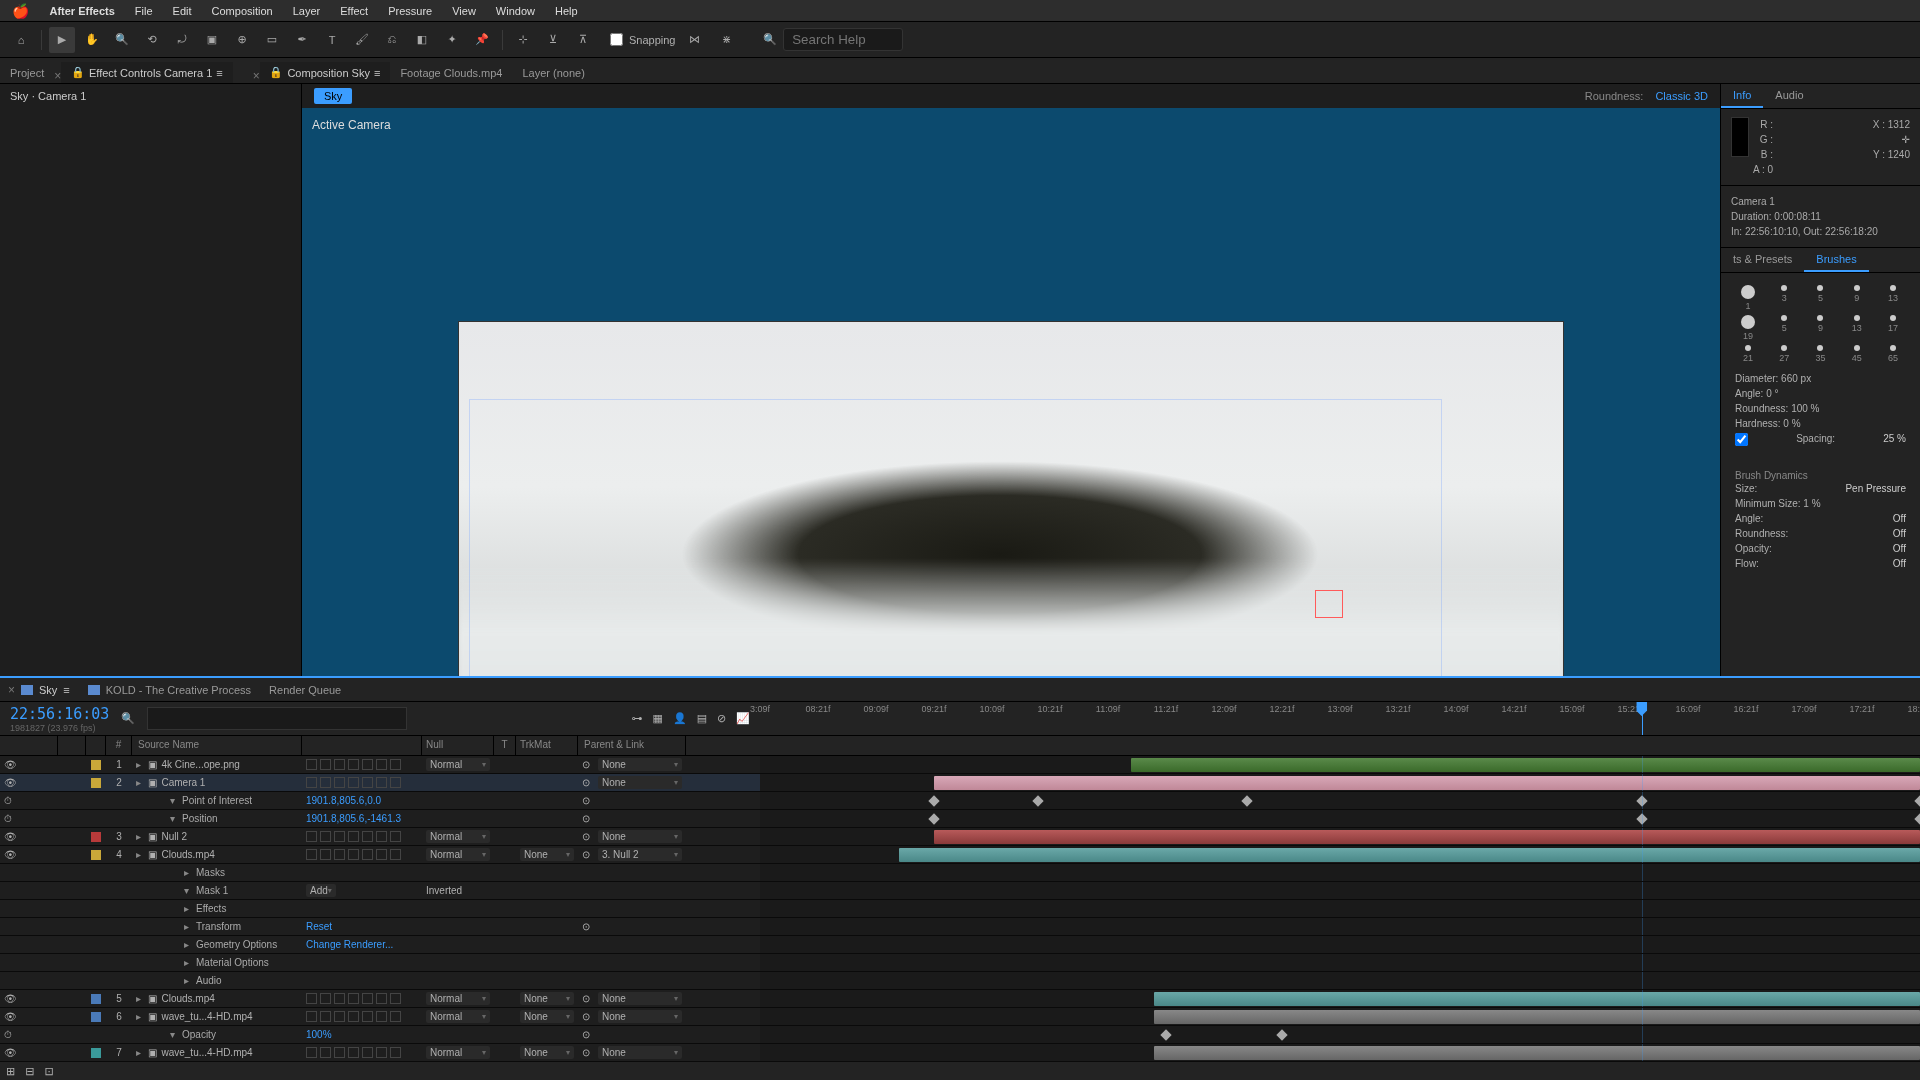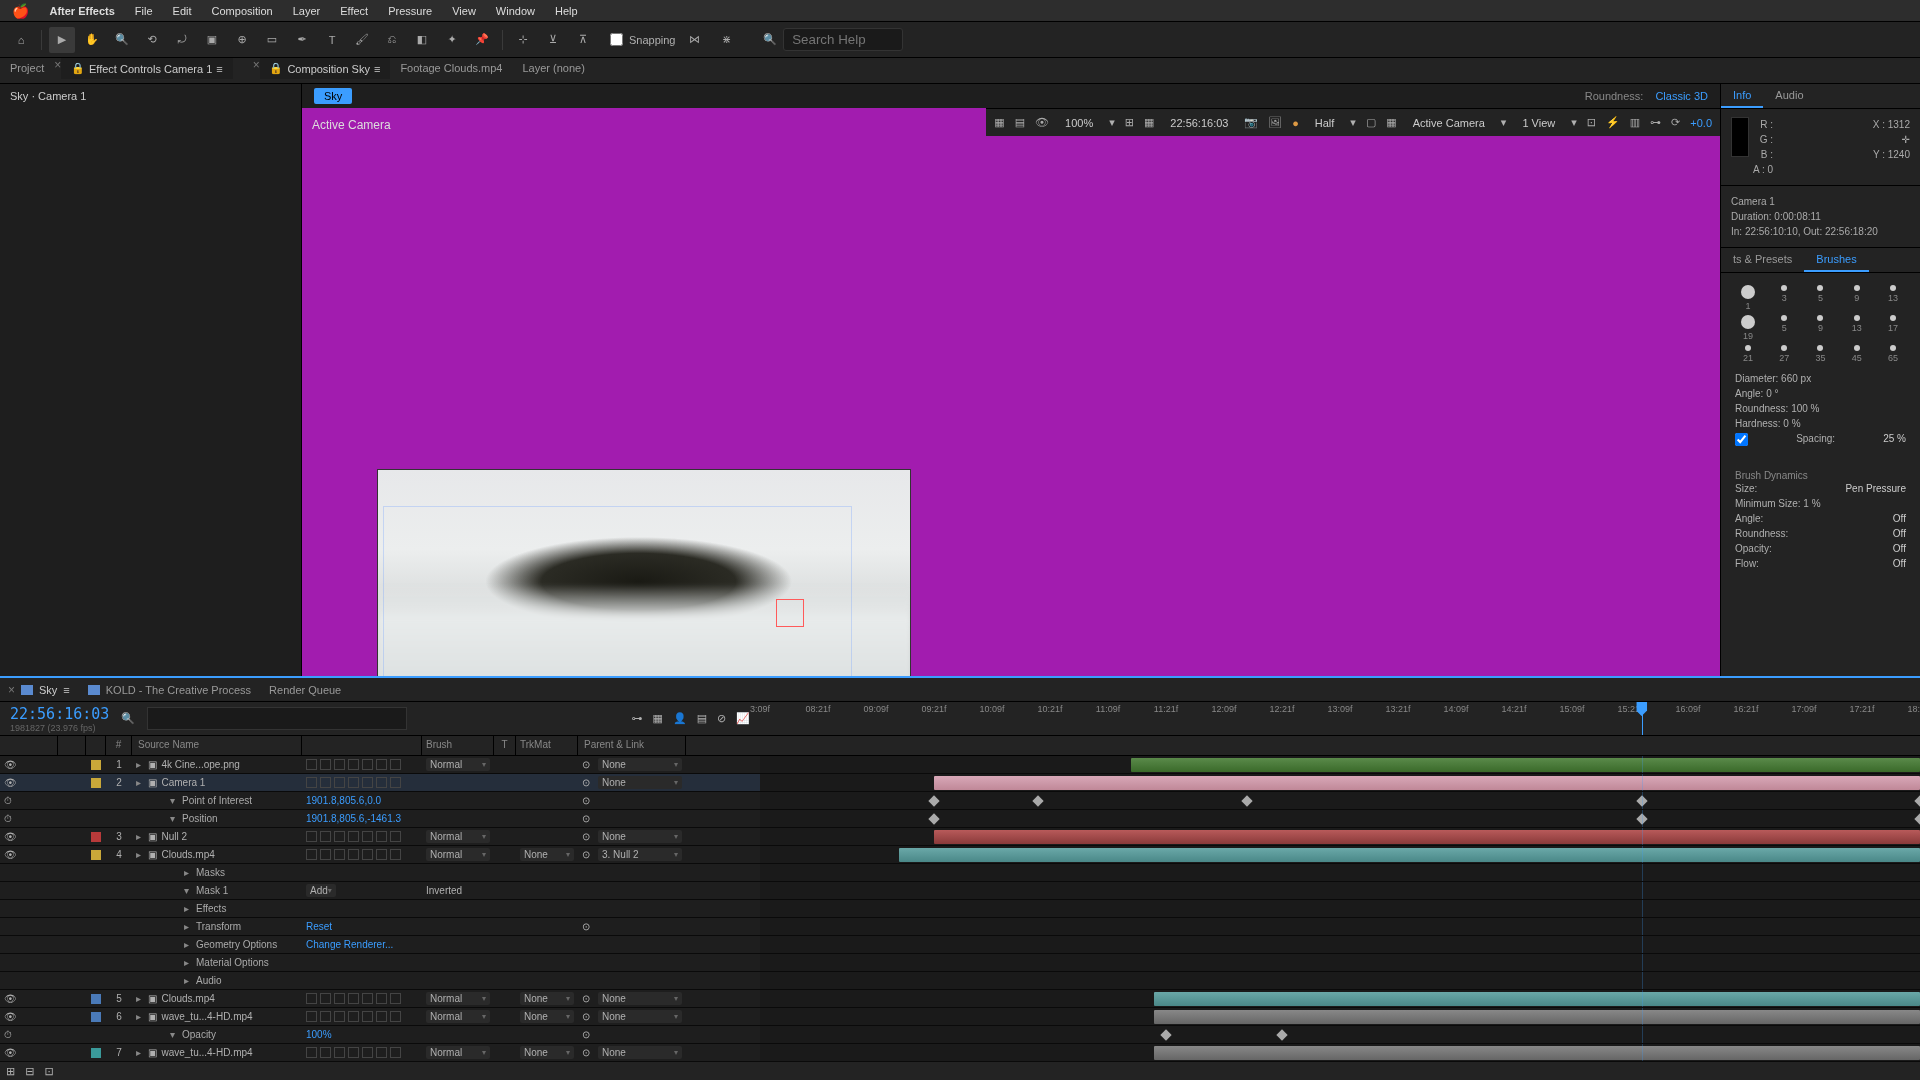--- a/index.html
+++ b/index.html
@@ -17,38 +17,38 @@
 .tool-btn.active { background: #3a3a3a; }
 .tool-sep { width: 1px; height: 20px; background: #3a3a3a; margin: 0 3px; }
 .snap-group { display: flex; align-items: center; gap: 6px; margin-left: 10px; }
 .workspace-tabs { margin-left: auto; display: flex; gap: 0; align-items: center; }
 .ws-tab { padding: 6px 16px; color: #999; }
 .ws-tab.active { color: #3b9dff; border-bottom: 2px solid #3b9dff; }
 .search-help { display: flex; align-items: center; gap: 6px; margin-left: 20px; }
 .search-input { background: #1a1a1a; border: 1px solid #333; color: #888; padding: 3px 8px; width: 120px; border-radius: 3px; }
 
 
-.panel-tabs { background: #232323; height: 26px; display: flex; align-items: flex-start; border-bottom: 1px solid #000; }
+.panel-tabs { background: #232323; height: 26px; display: flex; align-items: flex-end; border-bottom: 1px solid #000; }
 .panel-tab { padding: 4px 10px; color: #999; display: flex; align-items: center; gap: 4px; position: relative; }
 .panel-tab.active { color: #ccc; background: #1e1e1e; }
 .close-x { font-size: 12px; color: #777; cursor: pointer; }
 
 
 .main { display: flex; height: calc(100% - 22px - 36px - 26px); justify-content: center; }
 
 .left-col { width: 302px; background: #1e1e1e; border-right: 1px solid #000; display: flex; flex-direction: column; }
 .left-header { padding: 6px 10px; color: #ccc; font-size: 11px; }
 
 .center-col { flex: 1; display: flex; flex-direction: column; background: #1e1e1e; }
 .renderer-label { margin-left: auto; color: #888; }
 .renderer-val { color: #3b9dff; margin-left: 6px; }
 .flowchart-row { height: 24px; background: #1e1e1e; padding: 0 12px; display: flex; align-items: center; }
 .flow-chip { background: #3b9dff; color: #000; padding: 2px 10px; border-radius: 2px; font-size: 11px; }
 
-.viewer-area { flex: 1; background: #a21caf; position: relative; display: flex; flex-direction: row; }
+.viewer-area { flex: 1; background: #0c4a6e; position: relative; display: flex; flex-direction: column; }
 .active-cam-label { position: absolute; top: 10px; left: 10px; color: #ddd; font-weight: 500; font-size: 12px; z-index: 3; }
 .viewport { flex: 1; display: flex; align-items: center; justify-content: center; position: relative; }
 .canvas-outer { position: relative; width: 78%; aspect-ratio: 16/7.5; }
 .mountain-scene { position:absolute; inset:0; border:1px solid #333; background:
   radial-gradient(ellipse 48% 30% at 49% 45%, #1a1a14 0%, #2b2b24 38%, rgba(0,0,0,0) 60%),
   linear-gradient(#e7e8ea 0%, #eceeee 32%, #d8dbdb 55%, #cfd3d3 100%);
   overflow: hidden;
 }
 .cloud-band { position:absolute; left:0; right:0; top:46%; height:58%;
   background: linear-gradient(#fff0 0%, #e8ebeb 25%, #dfe3e3 60%, #cfd3d3 100%);
@@ -480,21 +480,21 @@
         <div class="cti-head" style="left: 76%;"></div>
       </div>
   </div>
   <div class="tl-cols-head">
     <div class="col-av"></div>
     <div class="col-lock"></div>
     <div class="col-flag"></div>
     <div class="col-num">#</div>
     <div class="col-name">Source Name</div>
     <div class="col-switches"></div>
-    <div class="col-mode">Brush</div>
+    <div class="col-mode">Null</div>
     <div class="col-t">T</div>
     <div class="col-trkmat">TrkMat</div>
     <div class="col-parent">Parent &amp; Link</div>
   </div>
   <div class="tl-body">
     <div class="layer-list" id="layer-list">
         <div class="layer-row">
           <div class="av-cell">
             <span>👁</span>
           </div>

